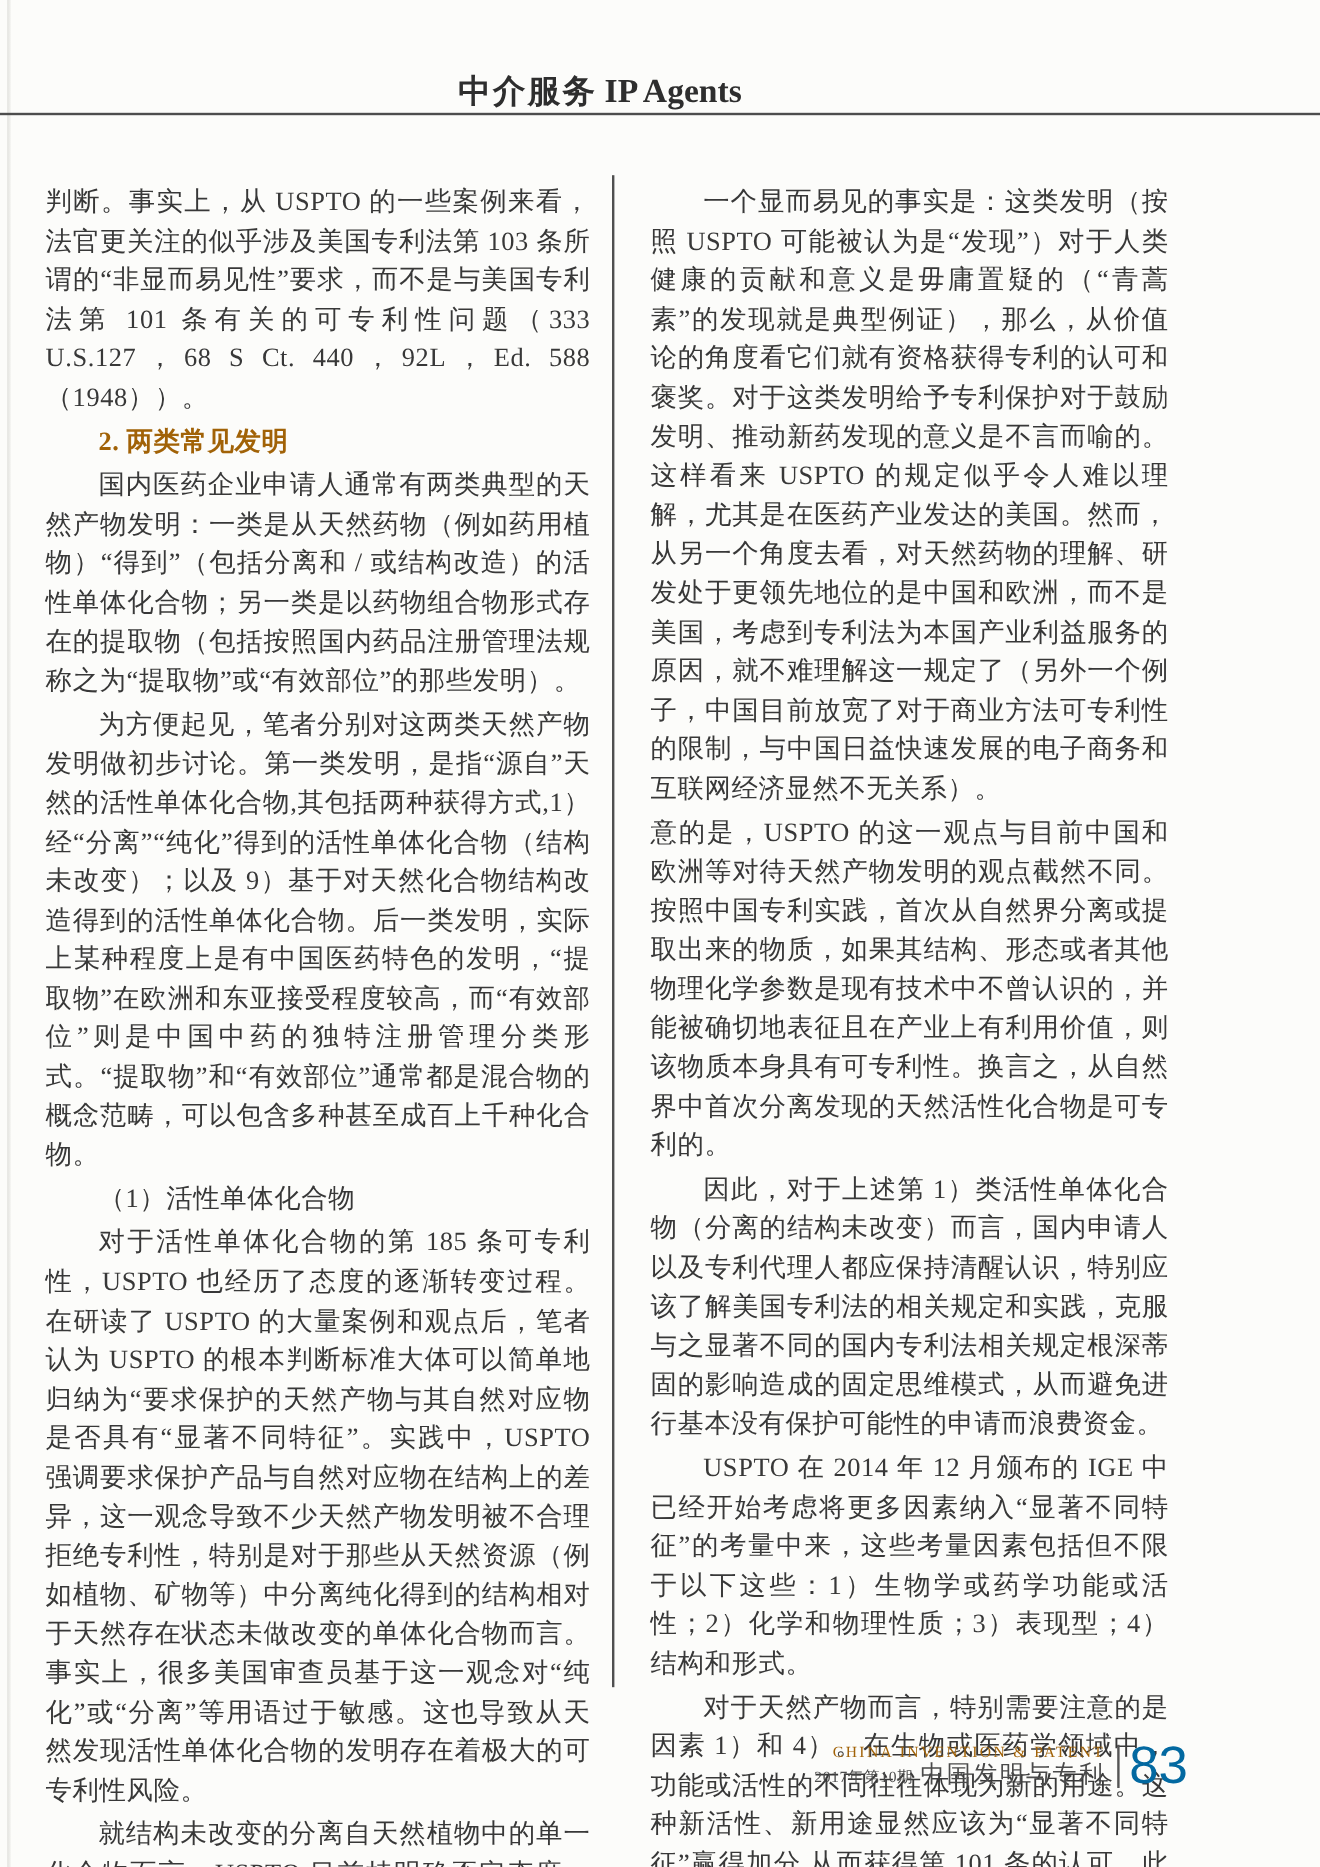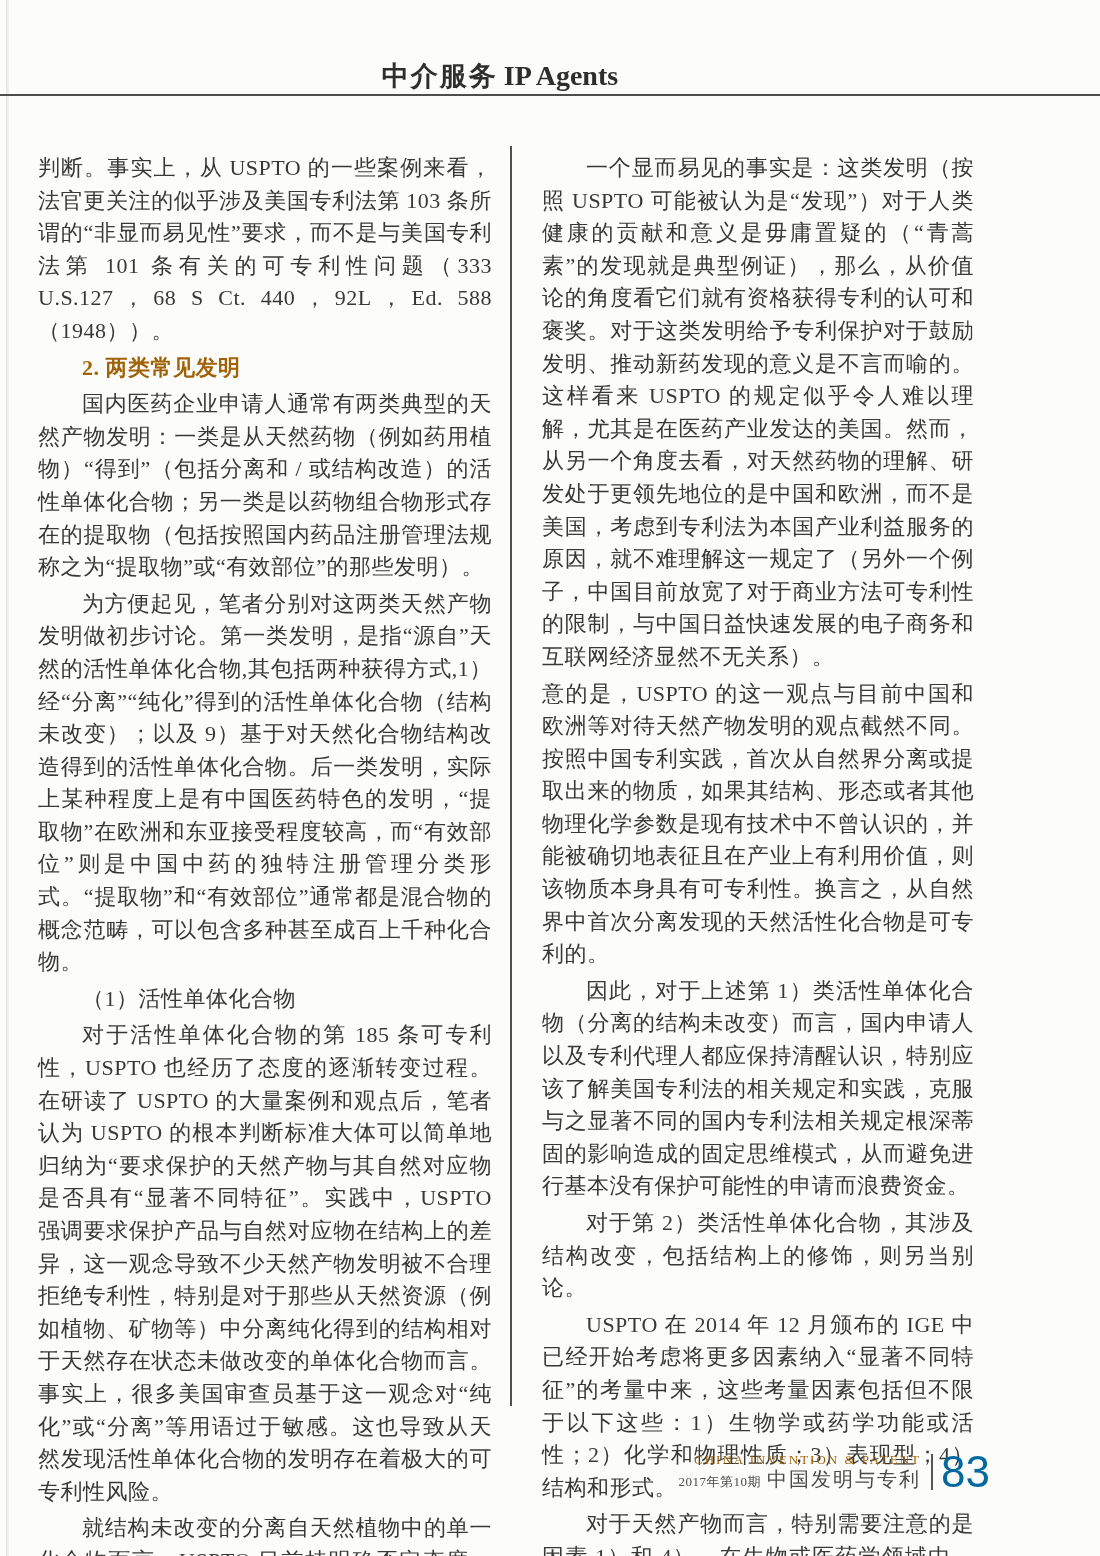--- a/index.html
+++ b/index.html
@@ -94,21 +94,20 @@
       <p class="para indent">为方便起见，笔者分别对这两类天然产物发明做初步讨论。第一类发明，是指“源自”天然的活性单体化合物,其包括两种获得方式,1）经“分离”“纯化”得到的活性单体化合物（结构未改变）；以及 9）基于对天然化合物结构改造得到的活性单体化合物。后一类发明，实际上某种程度上是有中国医药特色的发明，“提取物”在欧洲和东亚接受程度较高，而“有效部位”则是中国中药的独特注册管理分类形式。“提取物”和“有效部位”通常都是混合物的概念范畴，可以包含多种甚至成百上千种化合物。</p>
       <p class="para indent">（1）活性单体化合物</p>
       <p class="para indent">对于活性单体化合物的第 185 条可专利性，USPTO 也经历了态度的逐渐转变过程。在研读了 USPTO 的大量案例和观点后，笔者认为 USPTO 的根本判断标准大体可以简单地归纳为“要求保护的天然产物与其自然对应物是否具有“显著不同特征”。实践中，USPTO 强调要求保护产品与自然对应物在结构上的差异，这一观念导致不少天然产物发明被不合理拒绝专利性，特别是对于那些从天然资源（例如植物、矿物等）中分离纯化得到的结构相对于天然存在状态未做改变的单体化合物而言。事实上，很多美国审查员基于这一观念对“纯化”或“分离”等用语过于敏感。这也导致从天然发现活性单体化合物的发明存在着极大的可专利性风险。</p>
       <p class="para indent">就结构未改变的分离自天然植物中的单一化合物而言，USPTO 目前持明确否定态度。特别应当引起注</p>
     </section>
   <div class="col-divider"></div>
   <section class="col col-right">
       <p class="para indent">一个显而易见的事实是：这类发明（按照 USPTO 可能被认为是“发现”）对于人类健康的贡献和意义是毋庸置疑的（“青蒿素”的发现就是典型例证），那么，从价值论的角度看它们就有资格获得专利的认可和褒奖。对于这类发明给予专利保护对于鼓励发明、推动新药发现的意义是不言而喻的。这样看来 USPTO 的规定似乎令人难以理解，尤其是在医药产业发达的美国。然而，从另一个角度去看，对天然药物的理解、研发处于更领先地位的是中国和欧洲，而不是美国，考虑到专利法为本国产业利益服务的原因，就不难理解这一规定了（另外一个例子，中国目前放宽了对于商业方法可专利性的限制，与中国日益快速发展的电子商务和互联网经济显然不无关系）。</p>
       <p class="para">意的是，USPTO 的这一观点与目前中国和欧洲等对待天然产物发明的观点截然不同。按照中国专利实践，首次从自然界分离或提取出来的物质，如果其结构、形态或者其他物理化学参数是现有技术中不曾认识的，并能被确切地表征且在产业上有利用价值，则该物质本身具有可专利性。换言之，从自然界中首次分离发现的天然活性化合物是可专利的。</p>
       <p class="para indent">因此，对于上述第 1）类活性单体化合物（分离的结构未改变）而言，国内申请人以及专利代理人都应保持清醒认识，特别应该了解美国专利法的相关规定和实践，克服与之显著不同的国内专利法相关规定根深蒂固的影响造成的固定思维模式，从而避免进行基本没有保护可能性的申请而浪费资金。</p>
-      <p class="para indent">对于第 2）类活性单体化合物，其涉及结构改变，包括结构上的修饰，则另当别论。</p>
       <p class="para indent">USPTO 在 2014 年 12 月颁布的 IGE 中已经开始考虑将更多因素纳入“显著不同特征”的考量中来，这些考量因素包括但不限于以下这些：1）生物学或药学功能或活性；2）化学和物理性质；3）表现型；4）结构和形式。</p>
       <p class="para indent">对于天然产物而言，特别需要注意的是因素 1）和 4）。在生物或医药学领域中，功能或活性的不同往往体现为新的用途。这种新活性、新用途显然应该为“显著不同特征”赢得加分,从而获得第 101 条的认可。此外，因素 4）中的“结构和形式”应当理解为化学</p>
     </section>
 
   <div class="footer">
     <div class="f-text">
       <div class="f-line1">CHINA INVENTION &amp; PATENT</div>
       <div class="f-line2">
         <span class="f-issue">2017年第10期</span><span class="f-cn">中国发明与专利</span>
       </div>

